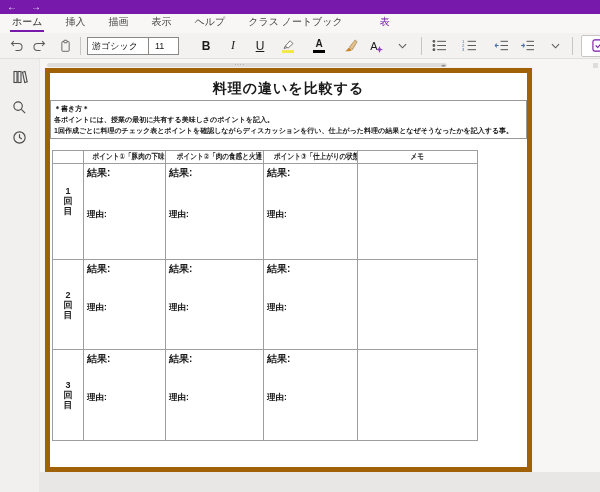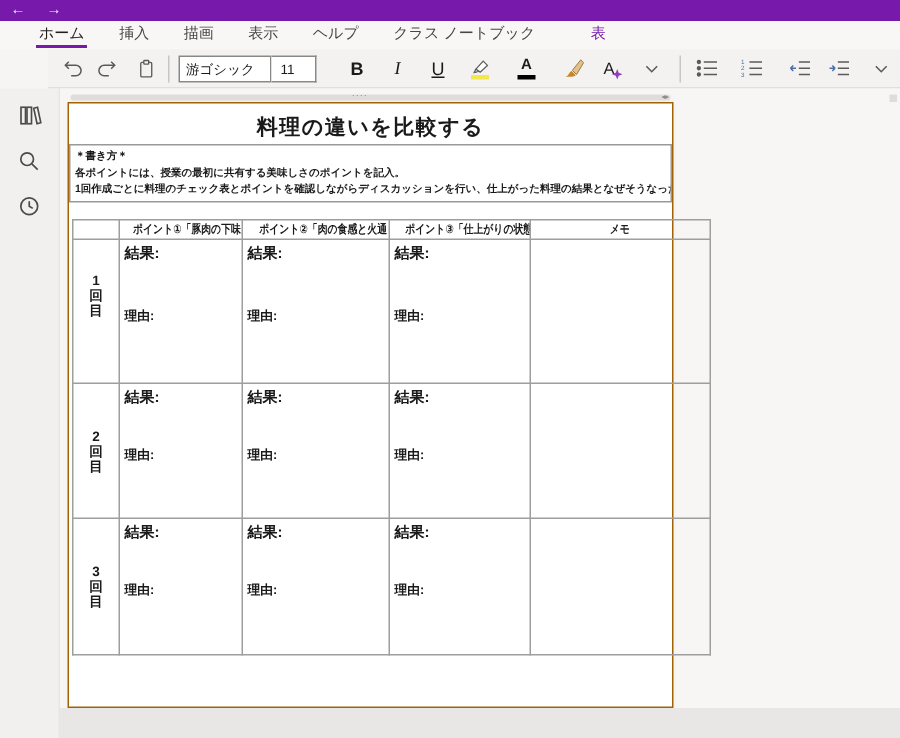--- a/index.html
+++ b/index.html
@@ -8,28 +8,28 @@
   .window { position:relative; width:600px; height:492px; overflow:hidden; }
 
   
   .titlebar { height:14px; background:#7719AA; display:flex; align-items:center; color:#fff; font-size:10px; position:relative; }
   .nav-arrow { width:16px; text-align:center; color:rgba(255,255,255,.9); font-size:10px; cursor:default; line-height:14px; }
   .nav-arrow.back { margin-left:4px; }
   .nav-arrow.fwd { margin-left:8px; }
   .win-title { position:absolute; left:302px; top:0; line-height:14px; font-size:9.5px; color:#fff; white-space:nowrap; }
 
   
-  .tabrow { height:19px; background:#f8f7f6; display:flex; align-items:flex-end; padding-left:24px; }
+  .tabrow { height:19px; background:#f8f7f6; display:flex; align-items:flex-end; padding-left:10px; }
   .tab { font-size:10px; color:#484644; padding:0 2px 4px; margin-right:19px; white-space:nowrap; position:relative; cursor:default; }
   .tab.active { color:#201f1e; }
   .tab.active::after { content:""; position:absolute; left:0; right:0; bottom:1px; height:2px; background:#7719AA; }
   .tab.contextual { color:#7719AA; margin-left:14px; }
 
   
-  .toolbar { height:26px; background:#f3f2f1; border-bottom:1px solid #e1dfdd; display:flex; align-items:center; padding-left:4px;margin-left:32px; }
+  .toolbar { height:26px; background:#f3f2f1; border-bottom:1px solid #e1dfdd; display:flex; align-items:center; padding-left:4px; }
   .tbtn { width:18px; height:20px; display:flex; align-items:center; justify-content:center; flex:none; cursor:default; }
   .tsep { width:1px; height:18px; background:#c8c6c4; margin:0 6px; flex:none; }
   .fontbox { width:62px; height:18px; background:#fff; border:1px solid #8a8886; font-size:9px; line-height:16px; padding-left:4px; white-space:nowrap; overflow:hidden; flex:none; }
   .sizebox { width:30px; height:18px; background:#fff; border:1px solid #8a8886; border-left:none; font-size:9px; line-height:16px; padding-left:6px; flex:none; }
   .glyph-b { font-weight:bold; font-size:12px; }
   .glyph-i { font-style:italic; font-family:"Liberation Serif",serif; font-size:12px; }
   .glyph-u { text-decoration:underline; font-size:12px; }
   .stackicon { display:flex; flex-direction:column; align-items:center; justify-content:center; }
   .colorbar { width:12px; height:3px; margin-top:1px; }
   .styles-wrap { position:relative; font-size:11px; }
@@ -41,21 +41,21 @@
   .sidebar { width:40px; background:#f1f0ef; border-right:1px solid #e8e6e4; display:flex; flex-direction:column; align-items:center; padding-top:8px; gap:10px; flex:none; }
   .side-btn { width:20px; height:20px; display:flex; align-items:center; justify-content:center; cursor:default; }
 
   .canvas { position:relative; flex:1; background:#f7f6f5; overflow:hidden; }
   .hscroll { position:absolute; top:4px; left:7px; width:400px; height:4px; background:#dedddc; border-radius:2px; }
   .hscroll .dots { position:absolute; left:0; right:14px; top:-3px; text-align:center; font-size:6px; color:#8a8886; letter-spacing:1px; line-height:9px; }
   .hscroll .arrows { position:absolute; right:1px; top:-2.5px; font-size:5px; color:#8a8886; line-height:9px; }
   .vscroll-hint { position:absolute; top:4px; right:2px; width:5px; height:5px; background:#dedddc; }
   .bottom-strip { position:absolute; left:0; right:0; top:413px; height:20px; background:#e8e7e6; }
 
-  .page { position:absolute; top:9px; left:5px; width:404px; height:404px; background:#fff; border:1px solid #a16207; box-shadow:0 0 2px rgba(0,0,0,.06); }
+  .page { position:absolute; top:9px; left:5px; width:487px; height:404px; background:#fff; border:5px solid #a16207; box-shadow:0 0 2px rgba(0,0,0,.06); }
   .page-title { margin-top:7px; text-align:center; font-size:14px; font-weight:bold; letter-spacing:1px; }
   .subject-box { margin-top:8px; border:1px solid #999; height:17px; line-height:15px; padding-left:3px; font-size:10px; font-weight:bold; white-space:nowrap; overflow:hidden; }
   .subject-theme { text-decoration:underline; }
   .howto-box { margin-top:2px; border:1px solid #999; padding:2px 3px; font-size:7px; line-height:11px; font-weight:600; white-space:nowrap; overflow:hidden; }
 
   table.grid { border-collapse:collapse; margin:11px 0 0 2px; table-layout:fixed; width:425px; }
   table.grid td, table.grid th { border:1px solid #9e9e9e; padding:0; vertical-align:top; }
   th.hdr { height:13px; font-size:8px; font-weight:600; text-align:center; white-space:nowrap; overflow:hidden; vertical-align:middle; }
   .hdr-txt { display:inline-block; transform:scaleX(.82); transform-origin:center; }
   td.rowlabel { text-align:center; font-size:9px; font-weight:600; }

